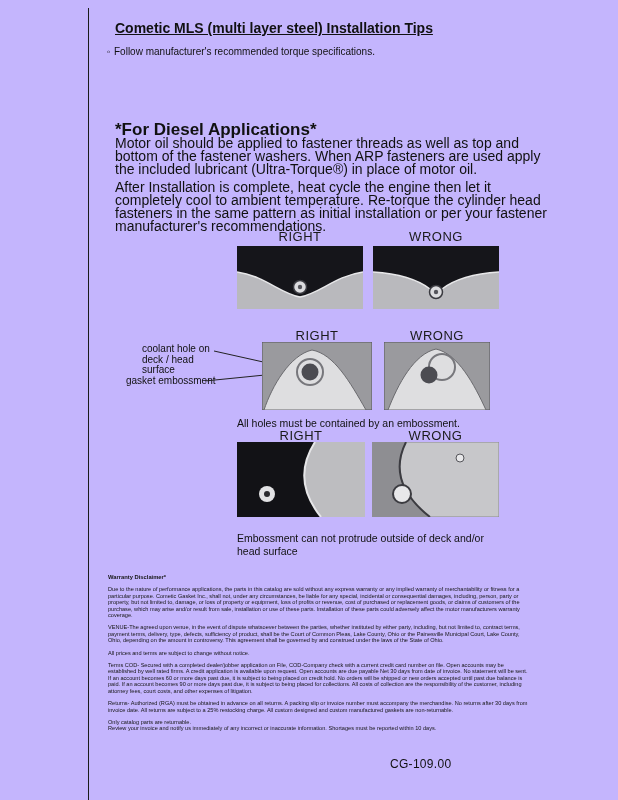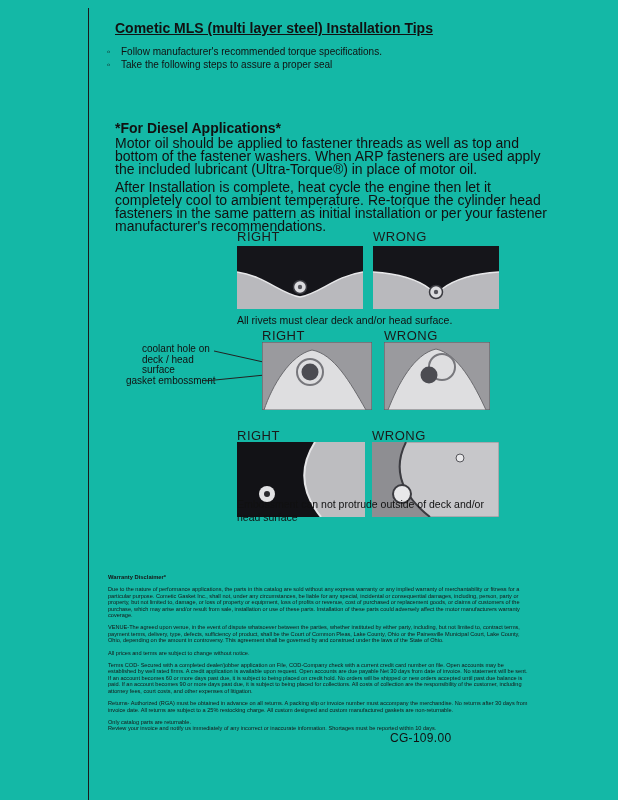--- a/index.html
+++ b/index.html
@@ -1,21 +1,21 @@
 <!DOCTYPE html>
 <html><head>
 <meta charset="utf-8">
 <style>
   * { box-sizing: border-box; }
   html,body { margin:0; padding:0; background:#ffffff; }
   .page {
     position: relative;
     width: 618px;
     height: 800px;
-    background: #14b8a6;
+    background: #c4b5fd;
     font-family: "Liberation Sans", sans-serif;
     color: #111;
     overflow: hidden;
   }
   .left-rule {
     position: absolute;
     left: 88px; top: 8px;
     width: 1px; height: 792px;
     background: #1a1a1a;
   }
@@ -28,41 +28,41 @@
     text-decoration: underline;
     white-space: nowrap;
   }
   .bullets {
     position: absolute;
     left: 104px; top: 46px;
     width: 445px;
     font-size: 10px;
     line-height: 12.5px;
   }
-  .li { display: flex; gap: 8px; }
+  .li { display: flex; gap: 1px; }
   .li .mk { width: 9px; text-align: center; flex: 0 0 9px; }
   .li.l1 .mk::before { content: "◦"; }
   .li.l2 { padding-left: 16px; }
   .li.l2 .mk::before { content: "•"; }
   .heading {
     position: absolute;
     left: 115px; top: 120px;
     margin: 0;
-    font-size: 14px;
+    font-size: 17px;
     font-weight: bold;
   }
   .para { position: absolute; left: 115px; width: 440px; margin: 0; font-size: 14px; line-height: 13px; }
   .para.p1 { top: 137px; }
   .para.p2 { top: 171px; margin-top: 10px; }
   .para.note { top: 208px; }
   .col-label {
     position: absolute;
     font-size: 13px;
     letter-spacing: 0.5px;
-    text-align: left;
+    text-align: center;
     color: #1a1a1a;
   }
   .panel { position: absolute; display: block; }
   .caption {
     position: absolute;
     font-size: 10.5px;
     line-height: 12.5px;
     color: #111;
   }
   .callout {
@@ -77,42 +77,38 @@
     left: 108px; top: 574px;
     width: 422px;
     font-size: 5.6px;
     line-height: 6.4px;
     color: #161616;
   }
   .legal h2 { margin: 0 0 6px 0; font-size: 5.8px; font-weight: bold; }
   .legal p { margin: 0 0 6px 0; white-space: pre-line; }
   .footer-code {
     position: absolute;
-    left: 390px; top: 731px;
+    left: 390px; top: 757px;
     font-size: 12px;
     letter-spacing: 0.3px;
     color: #111;
   }
 </style>
 </head>
 <body>
 
 <div class="page">
   <div class="left-rule"></div>
 
   <h1 class="title">Cometic MLS (multi layer steel) Installation Tips</h1>
 
   <div class="bullets">
     <div class="li l1">
         <span class="mk"></span>
         <span>Follow manufacturer's recommended torque specifications.</span>
-      </div>
-    <div class="li l1">
-        <span class="mk"></span>
-        <span>Take the following steps to assure a proper seal</span>
       </div>
   </div>
 
   <h2 class="heading">*For Diesel Applications*</h2>
   <p class="para p1">Motor oil should be applied to fastener threads as well as top and bottom of the fastener washers. When ARP fasteners are used apply the included lubricant (Ultra-Torque®) in place of motor oil.</p>
   <p class="para p2">After Installation is complete, heat cycle the engine then let it completely cool to ambient temperature. Re-torque the cylinder head fasteners in the same pattern as initial installation or per your fastener manufacturer's recommendations.</p>
 
   <div class="col-label" style="left:237px; top:229px; width:126px;">RIGHT</div>
   <div class="col-label" style="left:373px; top:229px; width:126px;">WRONG</div>
 
@@ -123,21 +119,20 @@
     <circle cx="63" cy="41" r="6.5" fill="#dcdcdf" stroke="#3a3a40" stroke-width="1.5"></circle>
     <circle cx="63" cy="41" r="2.2" fill="#55555c"></circle>
   </svg>
   <svg class="panel" style="left:373px; top:246px;" width="126" height="63" viewBox="0 0 126 63">
     <rect width="126" height="63" fill="#15151a"></rect>
     <path d="M0,26 C30,28 48,36 57,43 C60,46 66,46 69,43 C78,36 96,28 126,26 L126,63 L0,63 Z" fill="#b9b9bd"></path>
     <path d="M0,26 C30,28 48,36 57,43 C60,46 66,46 69,43 C78,36 96,28 126,26" fill="none" stroke="#e8e8ea" stroke-width="1.5"></path>
     <circle cx="63" cy="46" r="6.5" fill="#dcdcdf" stroke="#3a3a40" stroke-width="1.5"></circle>
     <circle cx="63" cy="46" r="2.2" fill="#55555c"></circle>
   </svg>
-  <div class="caption" style="left:237px; top:314px; width:280px;">All rivets must clear deck and/or head surface.</div>
 
   <div class="col-label" style="left:262px; top:328px; width:110px;">RIGHT</div>
   <div class="col-label" style="left:384px; top:328px; width:106px;">WRONG</div>
 
   <div class="callout" style="left:142px; top:344px; width:84px;">coolant hole on deck / head surface</div>
   <div class="callout" style="left:126px; top:376px; width:90px;">gasket embossment</div>
   <svg class="callout-lines" width="110" height="45" viewBox="0 0 110 45">
     <line x1="9" y1="6" x2="103" y2="27" stroke="#222" stroke-width="1"></line>
     <line x1="0" y1="36" x2="90" y2="27" stroke="#222" stroke-width="1"></line>
   </svg>
@@ -147,39 +142,40 @@
     <path d="M2,68 C10,44 28,13 50,8 C72,12 88,40 104,68 Z" fill="#dedee0" stroke="#6a6a6e" stroke-width="1"></path>
     <circle cx="48" cy="30" r="13" fill="none" stroke="#77777c" stroke-width="2"></circle>
     <circle cx="48" cy="30" r="8.5" fill="#4c4c52"></circle>
   </svg>
   <svg class="panel" style="left:384px; top:342px;" width="106" height="68" viewBox="0 0 106 68">
     <rect width="106" height="68" fill="#9a9a9e" stroke="#55555a" stroke-width="1"></rect>
     <path d="M4,68 C14,42 30,12 52,7 C74,12 90,42 102,68 Z" fill="#dedee0" stroke="#6a6a6e" stroke-width="1"></path>
     <circle cx="58" cy="25" r="13" fill="none" stroke="#77777c" stroke-width="2"></circle>
     <circle cx="45" cy="33" r="8.5" fill="#4c4c52"></circle>
   </svg>
+  <div class="caption" style="left:237px; top:417px; width:280px;">All holes must be contained by an embossment.</div>
 
   <div class="col-label" style="left:237px; top:428px; width:128px;">RIGHT</div>
   <div class="col-label" style="left:372px; top:428px; width:127px;">WRONG</div>
 
   <svg class="panel" style="left:237px; top:442px;" width="128" height="75" viewBox="0 0 128 75">
     <rect width="128" height="75" fill="#121216"></rect>
     <path d="M78,0 C64,22 62,48 84,75 L128,75 L128,0 Z" fill="#bdbdc0"></path>
     <path d="M78,0 C64,22 62,48 84,75" fill="none" stroke="#e6e6e8" stroke-width="2"></path>
     <circle cx="30" cy="52" r="8" fill="#e2e2e4"></circle>
     <circle cx="30" cy="52" r="3" fill="#2a2a2e"></circle>
   </svg>
   <svg class="panel" style="left:372px; top:442px;" width="127" height="75" viewBox="0 0 127 75">
     <rect width="127" height="75" fill="#c7c7ca" stroke="#8a8a8e" stroke-width="1"></rect>
     <path d="M34,0 C22,24 26,50 58,75 L0,75 L0,0 Z" fill="#8e8e92"></path>
     <path d="M34,0 C22,24 26,50 58,75" fill="none" stroke="#3b3b40" stroke-width="2"></path>
     <circle cx="30" cy="52" r="9" fill="#e8e8ea" stroke="#3b3b40" stroke-width="2"></circle>
     <circle cx="88" cy="16" r="4" fill="#e8e8ea" stroke="#55555a" stroke-width="1"></circle>
   </svg>
-  <div class="caption" style="left:237px; top:498px; width:250px;">Embossment can not protrude outside of deck and/or head surface</div>
+  <div class="caption" style="left:237px; top:532px; width:250px;">Embossment can not protrude outside of deck and/or head surface</div>
 
   <div class="legal">
     <h2>Warranty Disclaimer*</h2>
     <p>Due to the nature of performance applications, the parts in this catalog are sold without any express warranty or any implied warranty of merchantability or fitness for a particular purpose.  Cometic Gasket Inc., shall not, under any circumstances, be liable for any special, incidental or consequential damages, including, person, party or property, but not limited to, damage, or loss of property or equipment, loss of profits or revenue, cost of purchased or replacement goods, or claims of customers of the purchase, which may arise and/or result from sale, installation or use of these parts.  Installation of these parts could adversely affect the motor manufacturers warranty coverage.</p>
     <p>VENUE-The agreed upon venue, in the event of dispute whatsoever between the parties, whether instituted by either party, including, but not limited to, contract terms, payment terms, delivery, type, defects, sufficiency of product, shall be the Court of Common Pleas, Lake County, Ohio or the Painesville Municipal Court, Lake County, Ohio, depending on the amount in controversy.  This agreement shall be governed by and construed under the laws of the State of Ohio.</p>
     <p>All prices and terms are subject to change without notice.</p>
     <p>Terms COD- Secured with a completed dealer/jobber application on File, COD-Company check with a current credit card number on file.  Open accounts may be established by well rated firms.  A credit application is available upon request.  Open accounts are due payable Net 30 days from date of invoice.  No statement will be sent.  If an account becomes 60 or more days past due, it is subject to being placed on credit hold.  No orders will be shipped or new orders accepted until past due balance is paid.  If an account becomes 90 or more days past due, it is subject to being placed for collections.  All costs of collection are the responsibility of the customer, including attorney fees, court costs, and other expenses of litigation.</p>
     <p>Returns- Authorized (RGA) must be obtained in advance on all returns.  A packing slip or invoice number must accompany the merchandise.  No returns after 30 days from invoice date.  All returns are subject to a 25% restocking charge.  All custom designed and custom manufactured gaskets are non-returnable.</p>
     <p>Only catalog parts are returnable.
 Review your invoice and notify us immediately of any incorrect or inaccurate information.  Shortages must be reported within 10 days.</p>

